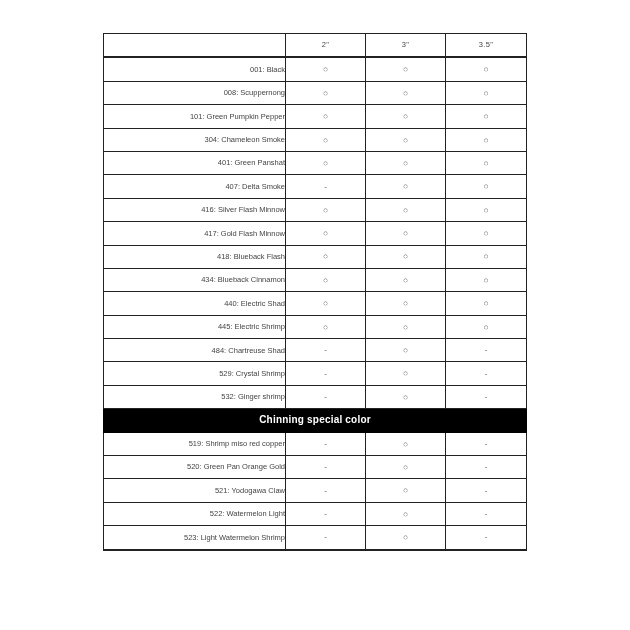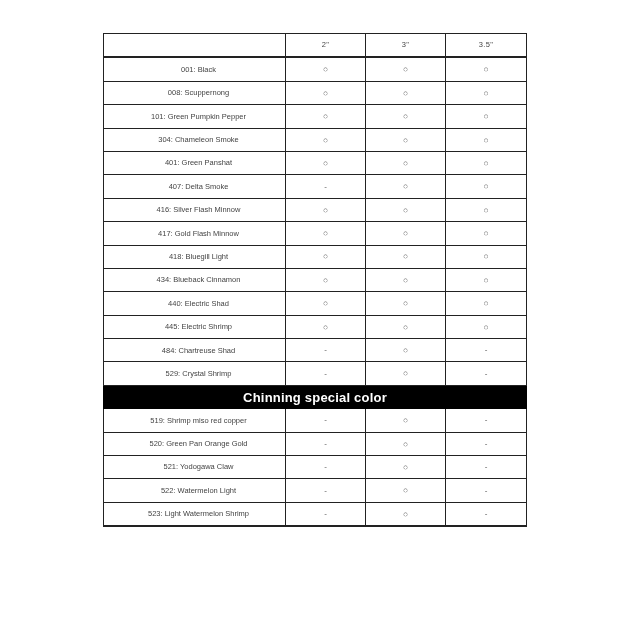--- a/index.html
+++ b/index.html
@@ -38,40 +38,40 @@
     color: #444444;
     line-height: 1;
     overflow: hidden;
     white-space: nowrap;
   }
   .avail-table thead th {
     text-align: center;
     letter-spacing: 0.3px;
   }
   .avail-table td.name-cell {
-    text-align: center;
+    text-align: right;
     padding-left: 8px;
   }
   .avail-table td.sym-cell {
     text-align: center;
   }
   .avail-table td.sym-cell.circle {
     font-size: 8.5px;
     color: #6b6b6b;
   }
   .avail-table td.sym-cell.dash {
     font-size: 8px;
     color: #555555;
   }
   .avail-table td.section-cell {
     background: #000000;
     color: #ffffff;
     text-align: center;
     font-weight: bold;
-    font-size: 13px;
+    font-size: 10px;
     border: 1px solid #000000;
     letter-spacing: 0.2px;
   }
   .avail-table tr:last-child th,
   .avail-table tr:last-child td {
     border-bottom-width: 2px;
   }
 </style>
 </head>
 <body>
@@ -135,21 +135,21 @@
           <td class="sym-cell circle">○</td>
           <td class="sym-cell circle">○</td>
         </tr>
         <tr>
           <td class="name-cell">417: Gold Flash Minnow</td>
           <td class="sym-cell circle">○</td>
           <td class="sym-cell circle">○</td>
           <td class="sym-cell circle">○</td>
         </tr>
         <tr>
-          <td class="name-cell">418: Bluegill Light</td>
+          <td class="name-cell">418: Blueback Flash</td>
           <td class="sym-cell circle">○</td>
           <td class="sym-cell circle">○</td>
           <td class="sym-cell circle">○</td>
         </tr>
         <tr>
           <td class="name-cell">434: Blueback Cinnamon</td>
           <td class="sym-cell circle">○</td>
           <td class="sym-cell circle">○</td>
           <td class="sym-cell circle">○</td>
         </tr>
@@ -166,20 +166,26 @@
           <td class="sym-cell circle">○</td>
         </tr>
         <tr>
           <td class="name-cell">484: Chartreuse Shad</td>
           <td class="sym-cell dash">-</td>
           <td class="sym-cell circle">○</td>
           <td class="sym-cell dash">-</td>
         </tr>
         <tr>
           <td class="name-cell">529: Crystal Shrimp</td>
+          <td class="sym-cell dash">-</td>
+          <td class="sym-cell circle">○</td>
+          <td class="sym-cell dash">-</td>
+        </tr>
+        <tr>
+          <td class="name-cell">532: Ginger shrimp</td>
           <td class="sym-cell dash">-</td>
           <td class="sym-cell circle">○</td>
           <td class="sym-cell dash">-</td>
         </tr>
         <tr>
           <td colspan="4" class="section-cell">Chinning special color</td>
         </tr>
         <tr>
           <td class="name-cell">519: Shrimp miso red copper</td>
           <td class="sym-cell dash">-</td>

